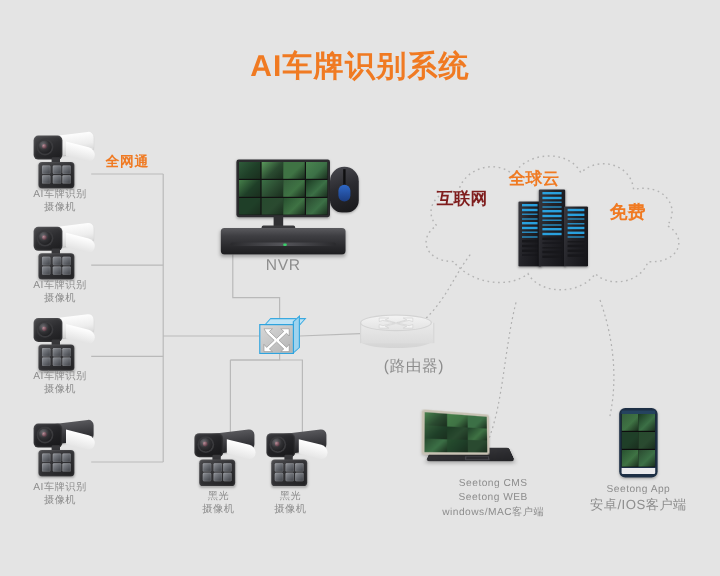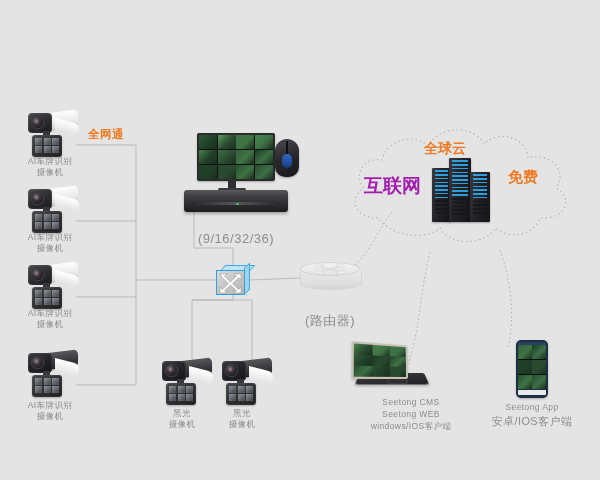--- a/index.html
+++ b/index.html
@@ -158,21 +158,21 @@
     background:linear-gradient(180deg,#e0e0e0,#d4d4d4);
   }
   #router svg{position:absolute;left:14px;top:1px;}
 
   
   #cloud{position:absolute;left:340px;top:120px;width:245px;height:135px;}
   #cloud svg{position:absolute;left:0;top:0;}
   .cloud-label{position:absolute;font-weight:bold;white-space:nowrap;}
   #lbl-global{left:424px;top:140px;font-size:14px;color:#f07a22;}
   #lbl-free{left:508px;top:168px;font-size:15px;color:#f07a22;}
-  #lbl-internet{left:364px;top:173px;font-size:19px;color:#a21caf;}
+  #lbl-internet{left:364px;top:157px;font-size:14px;color:#7f1d1d;}
   #lbl-seetong{
     left:404px;top:205px;font-size:16px;color:#aaaaaa;font-weight:normal;
     letter-spacing:.3px;
   }
   #servers{position:absolute;left:432px;top:158px;width:62px;height:64px;}
   .rack{
     position:absolute;bottom:0;
     background:linear-gradient(100deg,#3a3a40 0%,#232328 40%,#141418 100%);
     border-radius:1px;overflow:hidden;
     box-shadow:0 1px 2px rgba(0,0,0,.3);
@@ -229,20 +229,21 @@
     position:absolute;left:88px;top:127px;font-size:11.5px;font-weight:bold;
     color:#f07a22;letter-spacing:.5px;
   }
   .eq-cap{font-size:13px;color:#8d8d8d;letter-spacing:.5px;}
 </style>
 </head>
 <body>
 
 <div id="stage">
 
+  <div class="abs" id="title">AI车牌识别系统</div>
 
   <svg id="wires" viewBox="0 0 600 480" width="600" height="480">
     <g stroke="#b9b9b9" stroke-width="1" fill="none">
 
       <path d="M136 145 L136 385"></path>
 
       <path d="M76 145 L136 145"></path>
 
       <path d="M76 221 L136 221"></path>
 
@@ -408,21 +409,21 @@
         <i style="background: linear-gradient(135deg, rgb(42, 74, 48) 0%, rgb(60, 112, 70) 55%, rgb(26, 46, 30) 100%);"></i>
       </div>
   </div>
   <div id="monitor-stand" class="abs"></div>
   <div id="monitor-foot" class="abs"></div>
 
   <div id="nvr">
     <div class="strip"></div>
     <div class="ledg"></div>
   </div>
-  <div class="abs eq-cap" style="left:174px;top:231px;width:124px;text-align:center;">(9/16/32/36)</div>
+  <div class="abs eq-cap" style="left:184px;top:213px;width:104px;text-align:center;">NVR</div>
 
   <div id="mouse">
     <div class="split"></div>
     <div class="glow"></div>
   </div>
 
   <div id="switch">
     <div class="topface"></div>
     <div class="rightface"></div>
     <div class="front"></div>
@@ -436,21 +437,21 @@
   <div id="router">
     <div class="rbot"></div>
     <div class="rbody"></div>
     <div class="rtop"></div>
     <svg width="32" height="12" viewBox="0 0 32 12">
       <g fill="#f4f4f4" stroke="#cfcfcf" stroke-width=".5">
         <path d="M2 2 L10 2 L7 3.6 L16 6 L25 3.6 L22 2 L30 2 L30 5 L27 4 L17 6.2 L27 8.4 L30 7.4 L30 10.4 L22 10.4 L25 8.8 L16 6.6 L7 8.8 L10 10.4 L2 10.4 L2 7.4 L5 8.4 L15 6.2 L5 4 L2 5 Z"></path>
       </g>
     </svg>
   </div>
-  <div class="abs eq-cap" style="left:290px;top:296px;width:80px;text-align:center;margin-top:16px;">(路由器)</div>
+  <div class="abs eq-cap" style="left:290px;top:296px;width:80px;text-align:right;">(路由器)</div>
 
   <div id="cloud">
     <svg width="245" height="135" viewBox="0 0 245 135">
       <path d="M38 98
                C 14 98, 8 78, 24 68
                C 12 56, 24 36, 42 40
                C 46 20, 74 12, 88 26
                C 98 6, 134 4, 144 24
                C 158 10, 186 16, 188 38
                C 212 32, 228 52, 216 68
@@ -524,21 +525,21 @@
           <i style="background: linear-gradient(135deg, rgb(27, 58, 35) 0%, rgb(42, 74, 48) 55%, rgb(26, 46, 30) 100%);"></i>
           <i style="background: linear-gradient(135deg, rgb(31, 63, 40) 0%, rgb(63, 115, 68) 55%, rgb(26, 46, 30) 100%);"></i>
           <i style="background: linear-gradient(135deg, rgb(39, 74, 46) 0%, rgb(60, 112, 70) 55%, rgb(26, 46, 30) 100%);"></i>
           <i style="background: linear-gradient(135deg, rgb(39, 80, 47) 0%, rgb(31, 63, 40) 55%, rgb(26, 46, 30) 100%);"></i>
           <i style="background: linear-gradient(135deg, rgb(42, 74, 48) 0%, rgb(42, 74, 48) 55%, rgb(26, 46, 30) 100%);"></i>
         </div>
     </div>
   </div>
   <div class="cap" style="left:348px;top:396px;width:126px;line-height:12px;">Seetong CMS
 Seetong WEB
-windows/IOS客户端</div>
+windows/MAC客户端</div>
 
   <div id="phone">
     <div class="pbar"></div>
     <div class="pscreen">
         <i style="background: linear-gradient(135deg, rgb(53, 94, 59) 0%, rgb(63, 115, 68) 55%, rgb(26, 46, 30) 100%);"></i>
         <i style="background: linear-gradient(135deg, rgb(27, 58, 35) 0%, rgb(60, 112, 70) 55%, rgb(26, 46, 30) 100%);"></i>
         <i style="background: linear-gradient(135deg, rgb(31, 63, 40) 0%, rgb(31, 63, 40) 55%, rgb(26, 46, 30) 100%);"></i>
         <i style="background: linear-gradient(135deg, rgb(39, 74, 46) 0%, rgb(42, 74, 48) 55%, rgb(26, 46, 30) 100%);"></i>
         <i style="background: linear-gradient(135deg, rgb(39, 80, 47) 0%, rgb(63, 115, 68) 55%, rgb(26, 46, 30) 100%);"></i>
         <i style="background: linear-gradient(135deg, rgb(42, 74, 48) 0%, rgb(60, 112, 70) 55%, rgb(26, 46, 30) 100%);"></i>

